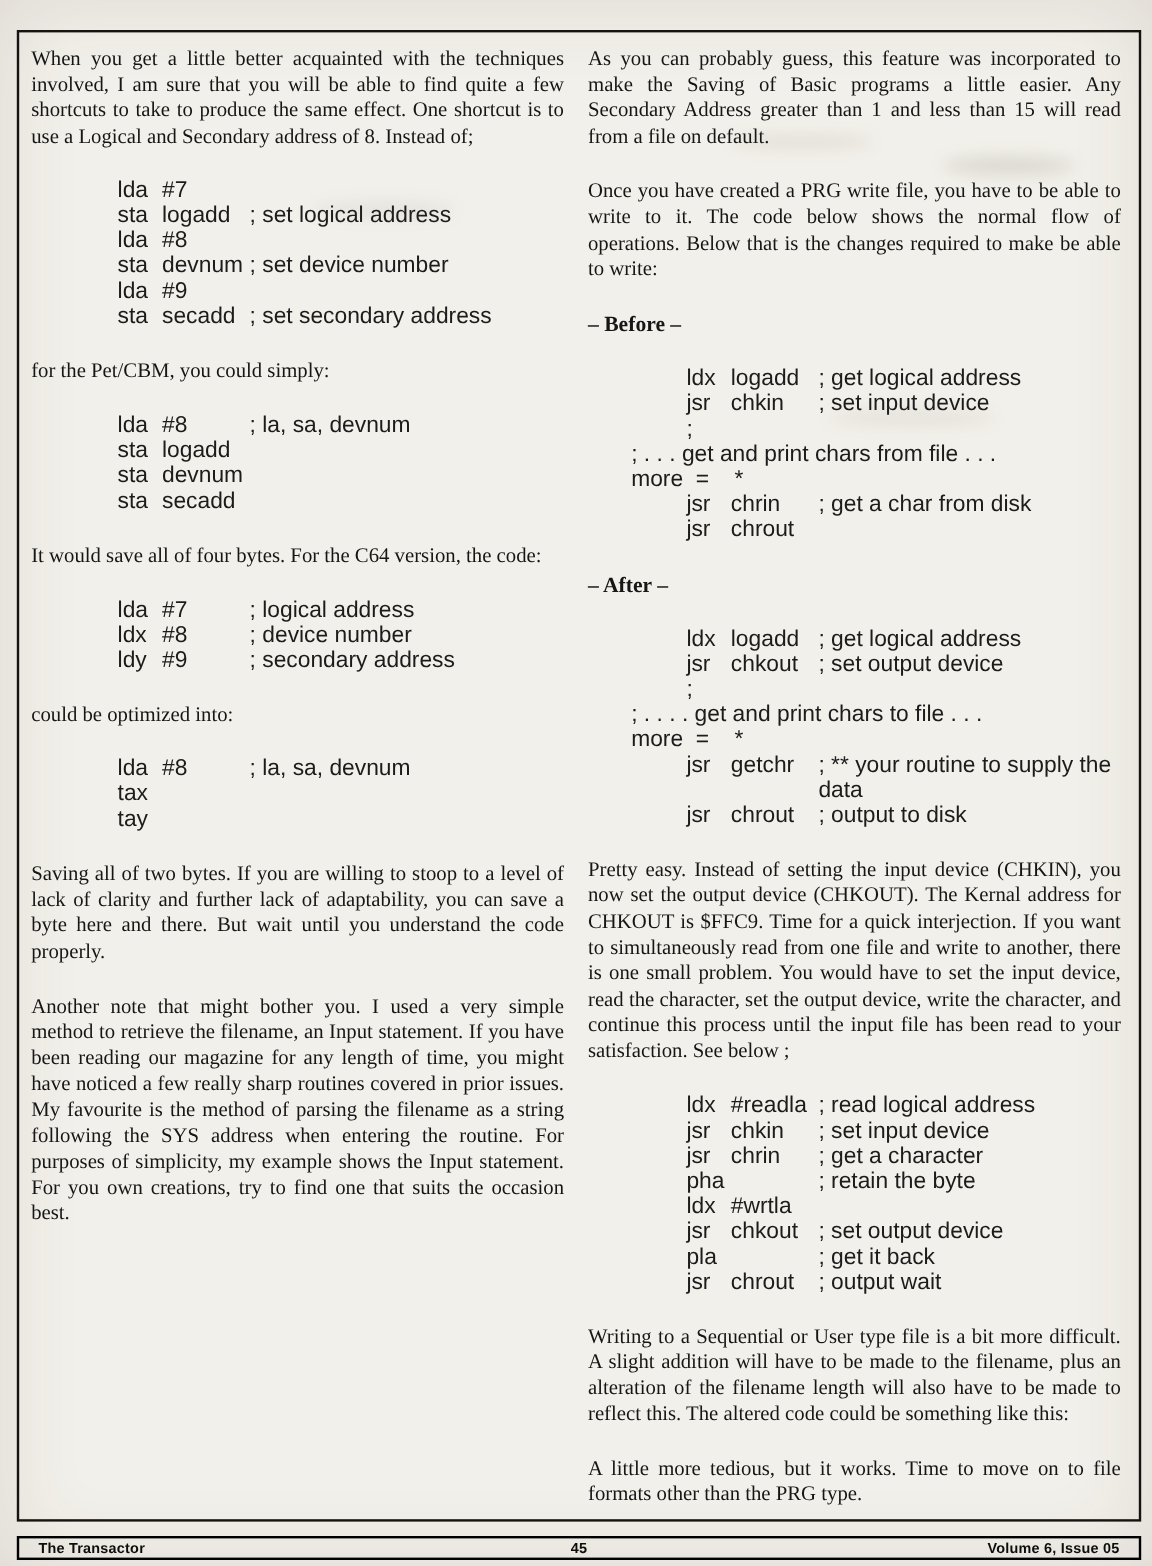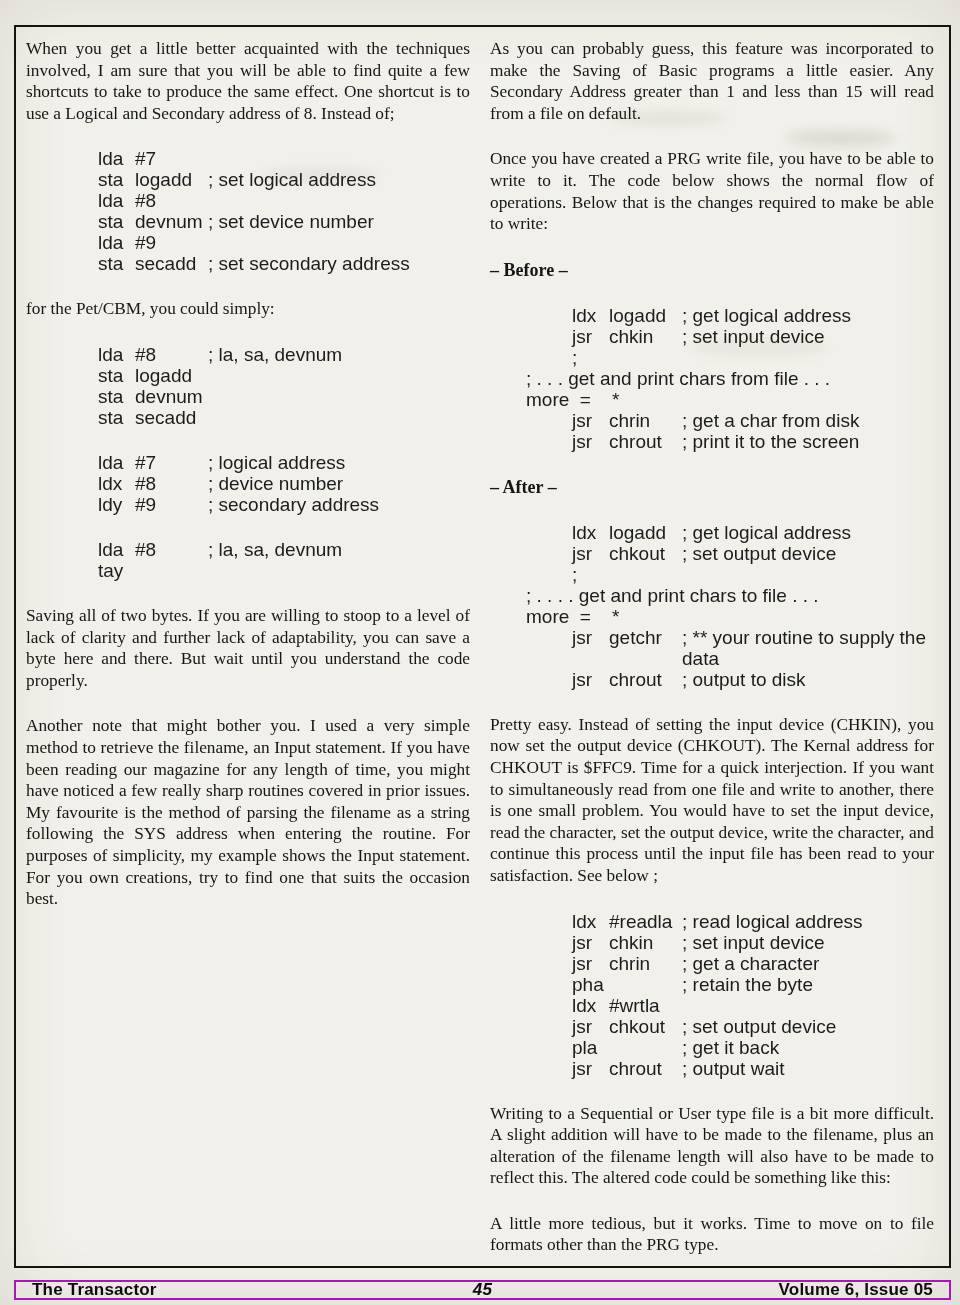--- a/index.html
+++ b/index.html
@@ -31,27 +31,27 @@
   .col-left .code{padding-left:72px;}
   .col-right .code{padding-left:82px;}
   .cline{display:flex;}
   .cline .op{min-width:37px;flex:none;}
   .cline .arg{min-width:73px;flex:none;}
   .cline .cmt{flex:1;}
   .cline.raw{display:block;white-space:pre;}
   .col-right .cline.outdent{margin-left:-46px;}
   .footer{
     position:absolute;left:14px;top:1280px;width:937px;height:20px;
-    border:2px solid #a21caf;box-sizing:border-box;
+    border:2px solid #000000;box-sizing:border-box;
     font-family:"Liberation Sans",sans-serif;font-weight:bold;
-    font-size:17px;letter-spacing:.2px;color:#0e0d0b;
+    font-size:12px;letter-spacing:.2px;color:#0e0d0b;
   }
   .footer span{position:absolute;top:50%;transform:translateY(-50%);white-space:nowrap;}
   .f-left{left:16px;}
-  .f-center{left:50%;transform:translate(-50%,-50%) !important;font-style:italic;}
+  .f-center{left:50%;transform:translate(-50%,-50%) !important;}
   .f-right{right:16px;}
   .smudge{
     position:absolute;border-radius:50%;
     background:rgba(95,86,72,.14);filter:blur(6px);
     pointer-events:none;
   }
   .smudge.s1{left:786px;top:130px;width:110px;height:16px;}
   .smudge.s2{left:608px;top:112px;width:120px;height:12px;background:rgba(95,86,72,.10);}
   .smudge.s3{left:260px;top:168px;width:120px;height:14px;background:rgba(95,86,72,.08);}
   .smudge.s4{left:690px;top:340px;width:140px;height:16px;background:rgba(95,86,72,.07);}
@@ -111,42 +111,49 @@
             <span class="op">sta</span>
             <span class="arg">devnum</span>
             <span class="cmt"></span>
           </div>
           <div class="cline">
             <span class="op">sta</span>
             <span class="arg">secadd</span>
             <span class="cmt"></span>
           </div>
         </div>
+        <p class="para">It would save all of four bytes. For the C64 version, the code:</p>
         <div class="code">
           <div class="cline">
             <span class="op">lda</span>
             <span class="arg">#7</span>
             <span class="cmt">; logical address</span>
           </div>
           <div class="cline">
             <span class="op">ldx</span>
             <span class="arg">#8</span>
             <span class="cmt">; device number</span>
           </div>
           <div class="cline">
             <span class="op">ldy</span>
             <span class="arg">#9</span>
             <span class="cmt">; secondary address</span>
           </div>
         </div>
+        <p class="para">could be optimized into:</p>
         <div class="code">
           <div class="cline">
             <span class="op">lda</span>
             <span class="arg">#8</span>
             <span class="cmt">; la, sa, devnum</span>
+          </div>
+          <div class="cline">
+            <span class="op">tax</span>
+            <span class="arg"></span>
+            <span class="cmt"></span>
           </div>
           <div class="cline">
             <span class="op">tay</span>
             <span class="arg"></span>
             <span class="cmt"></span>
           </div>
         </div>
         <p class="para">Saving all of two bytes. If you are willing to stoop to a level of lack of clarity and further lack of adaptability, you can save a byte here and there. But wait until you understand the code properly.</p>
         <p class="para">Another note that might bother you. I used a very simple method to retrieve the filename, an Input statement. If you have been reading our magazine for any length of time, you might have noticed a few really sharp routines covered in prior issues. My favourite is the method of parsing the filename as a string following the SYS address when entering the routine. For purposes of simplicity, my example shows the Input statement. For you own creations, try to find one that suits the occasion best.</p>
       </div>
@@ -173,21 +180,20 @@
           <div class="cline outdent raw">; . . . get and print chars from file . . .</div>
           <div class="cline outdent raw">more  =    *</div>
           <div class="cline">
             <span class="op">jsr</span>
             <span class="arg">chrin</span>
             <span class="cmt">; get a char from disk</span>
           </div>
           <div class="cline">
             <span class="op">jsr</span>
             <span class="arg">chrout</span>
-            <span class="cmt">; print it to the screen</span>
           </div>
         </div>
         <h3 class="subhead">– After –</h3>
         <div class="code">
           <div class="cline">
             <span class="op">ldx</span>
             <span class="arg">logadd</span>
             <span class="cmt">; get logical address</span>
           </div>
           <div class="cline">

